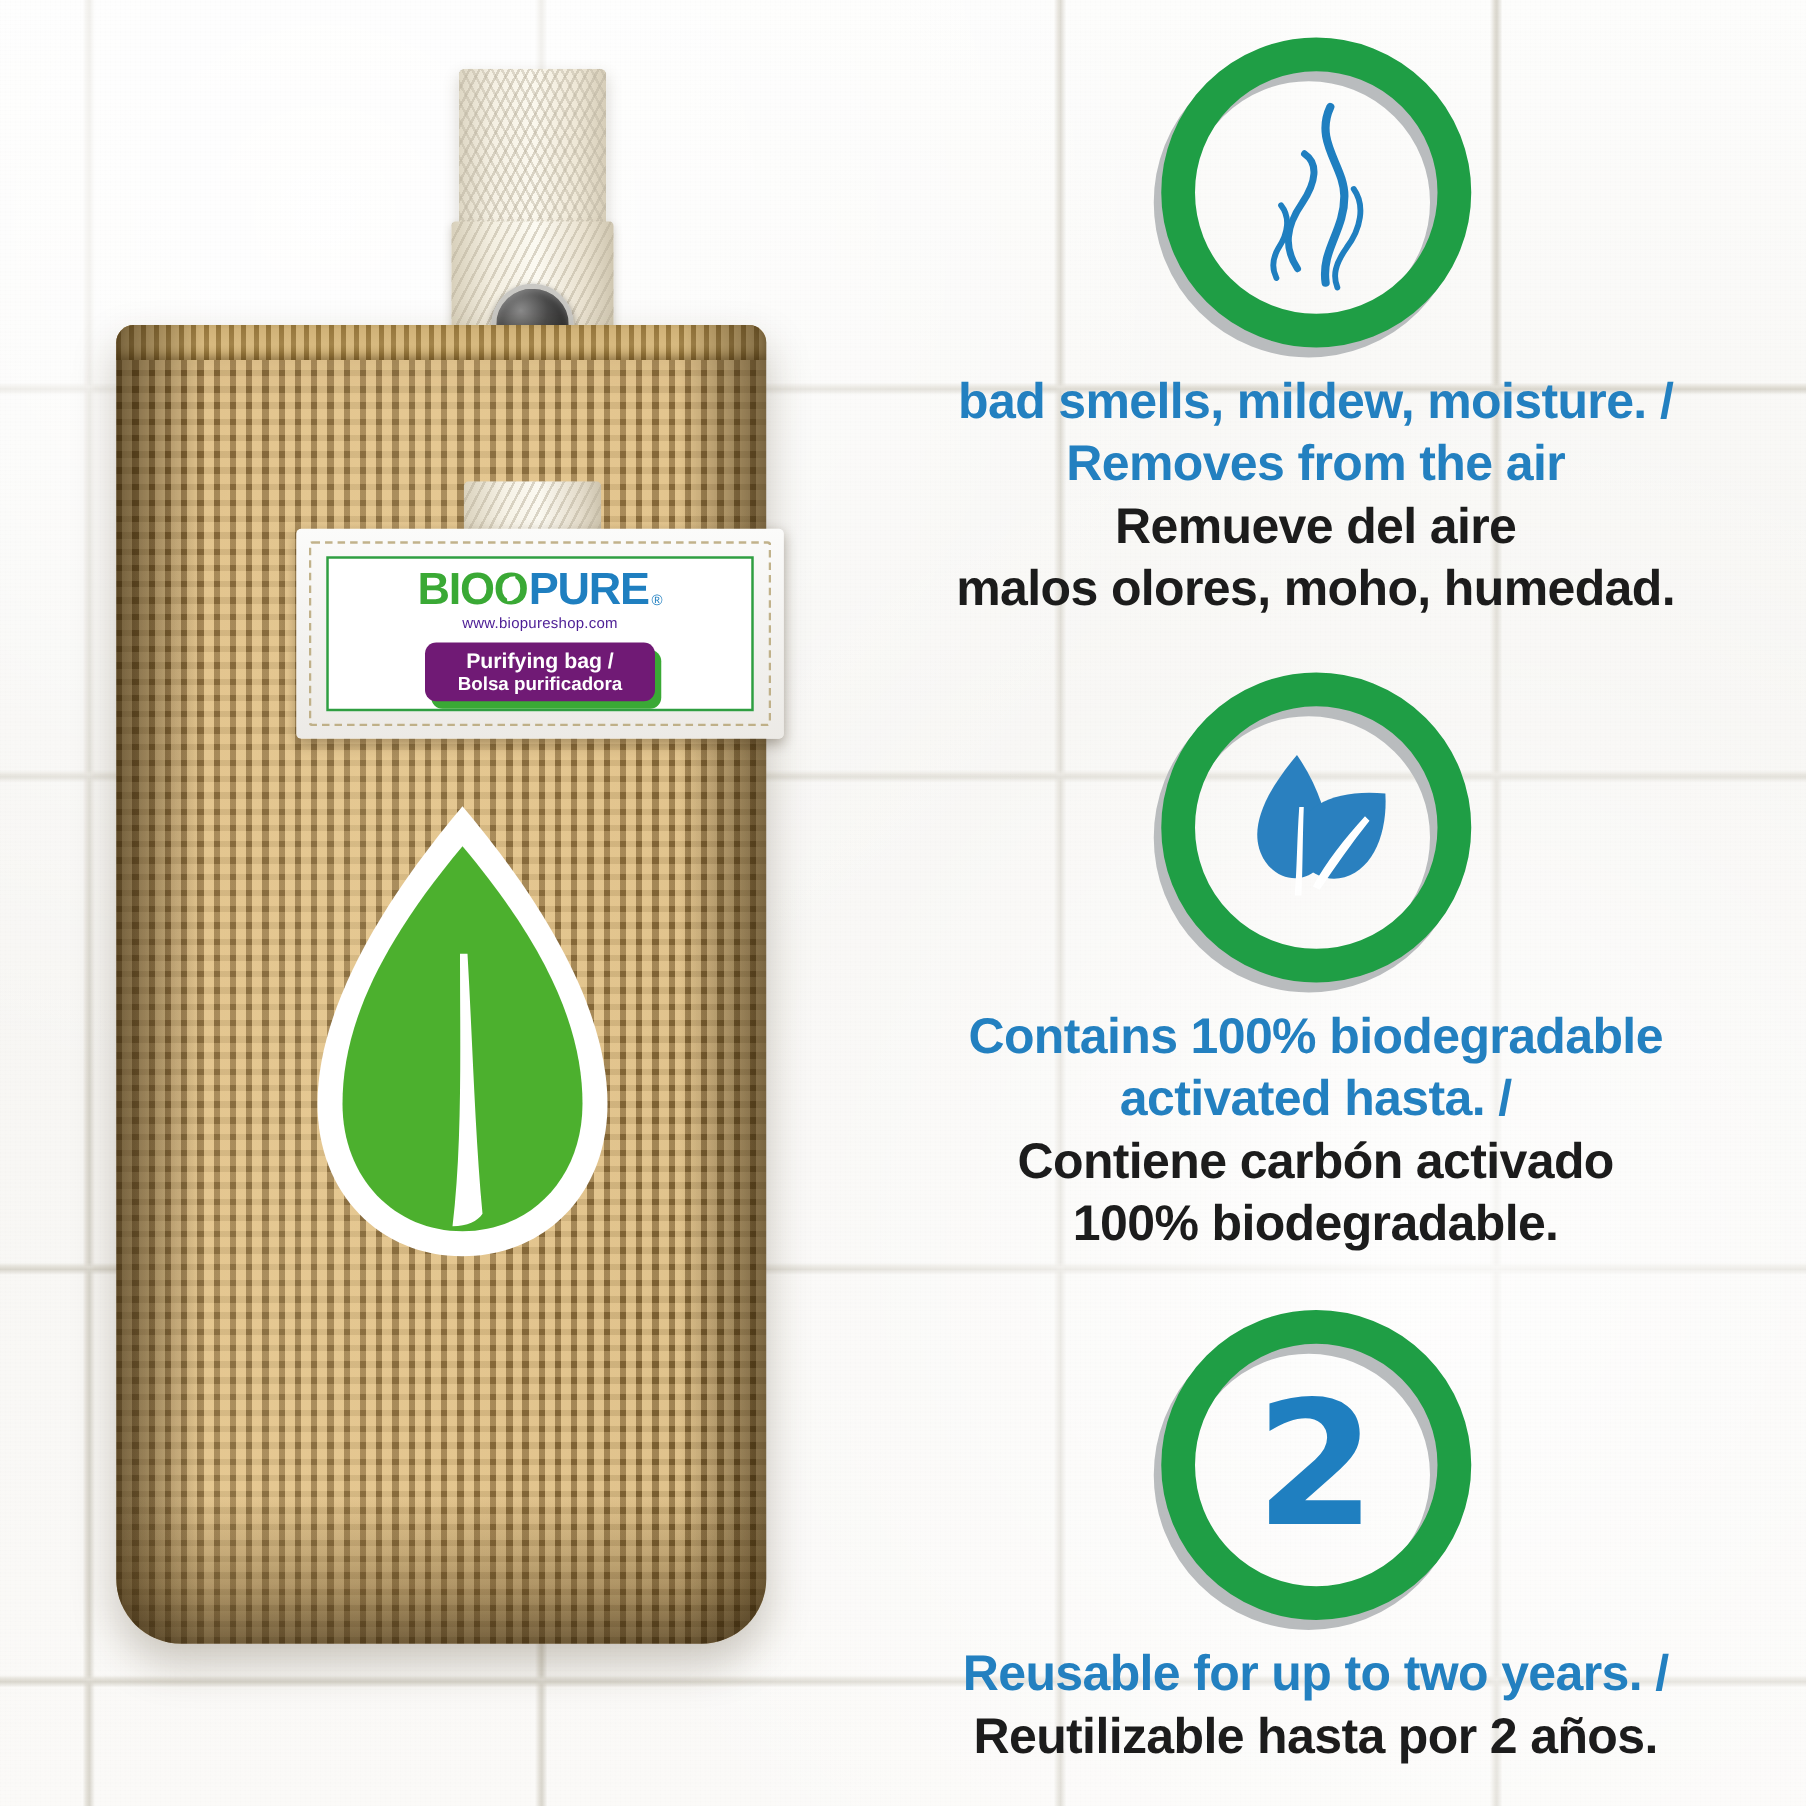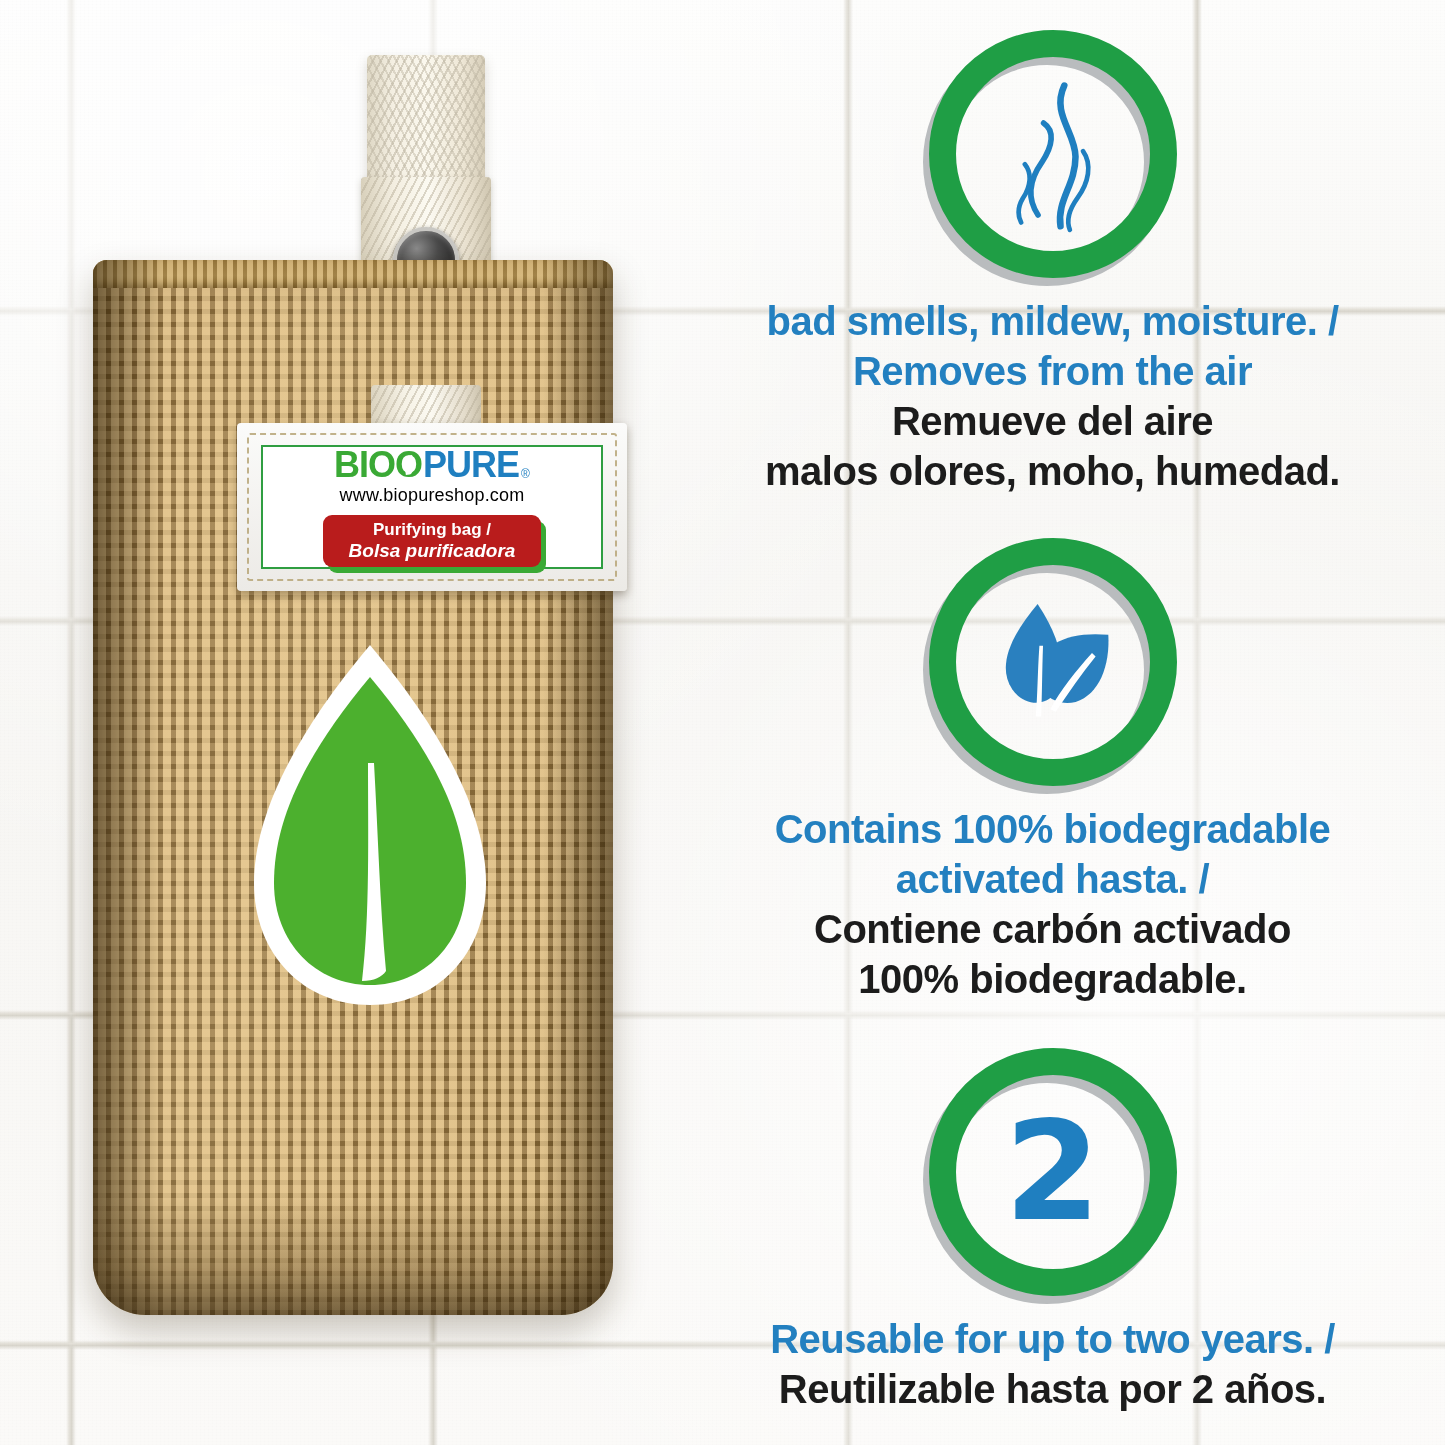--- a/index.html
+++ b/index.html
@@ -123,31 +123,31 @@
   .brand .bio,.brand .pure{font-weight:bold;font-size:36px;letter-spacing:-1px;}
   .brand .bio{color:#3aa935;}
   .brand .pure{color:#1f7fc0;}
   .brand .oleaf{position:relative;display:inline-block;}
   .brand .oleaf .oglyph{color:#3aa935;font-weight:bold;font-size:36px;}
   .brand .oleaf .leafdot{
     position:absolute;left:50%;top:50%;transform:translate(-50%,-50%) rotate(-8deg);
     width:9px;height:19px;background:#ffffff;border-radius:60% 0 60% 0;
   }
   .brand .reg{color:#1f7fc0;font-size:12px;margin-left:2px;align-self:flex-end;margin-bottom:3px;}
-  .url{color:#000000;font-size:18px;letter-spacing:.2px;margin-top:0;}
+  .url{color:#4c1d95;font-size:12px;letter-spacing:.2px;margin-top:0;}
   .banner-wrap{position:relative;margin-top:7px;}
   .banner-shadow{
     position:absolute;left:5px;top:6px;right:-5px;bottom:-6px;background:#3aa935;border-radius:9px;
   }
   .banner{
-    position:relative;background:#b91c1c;border-radius:9px;color:#fff;text-align:center;
+    position:relative;background:#701a75;border-radius:9px;color:#fff;text-align:center;
     padding:5px 26px;line-height:1.15;
   }
   .banner .l1{font-size:17px;font-weight:bold;}
-  .banner .l2{font-size:19px;font-weight:bold;font-style:italic;}
+  .banner .l2{font-size:15px;font-weight:bold;}
 
   
   .leafdecal{position:absolute;left:175px;top:580px;width:240px;height:380px;}
 
   
   #features{position:absolute;left:660px;top:0;width:785px;height:1445px;}
   .feature{position:absolute;left:0;width:785px;text-align:center;}
   .icon-wrap{position:relative;width:248px;height:248px;margin:0 auto;}
   .ring-shadow{
     position:absolute;left:-6px;top:8px;width:248px;height:248px;border-radius:50%;

